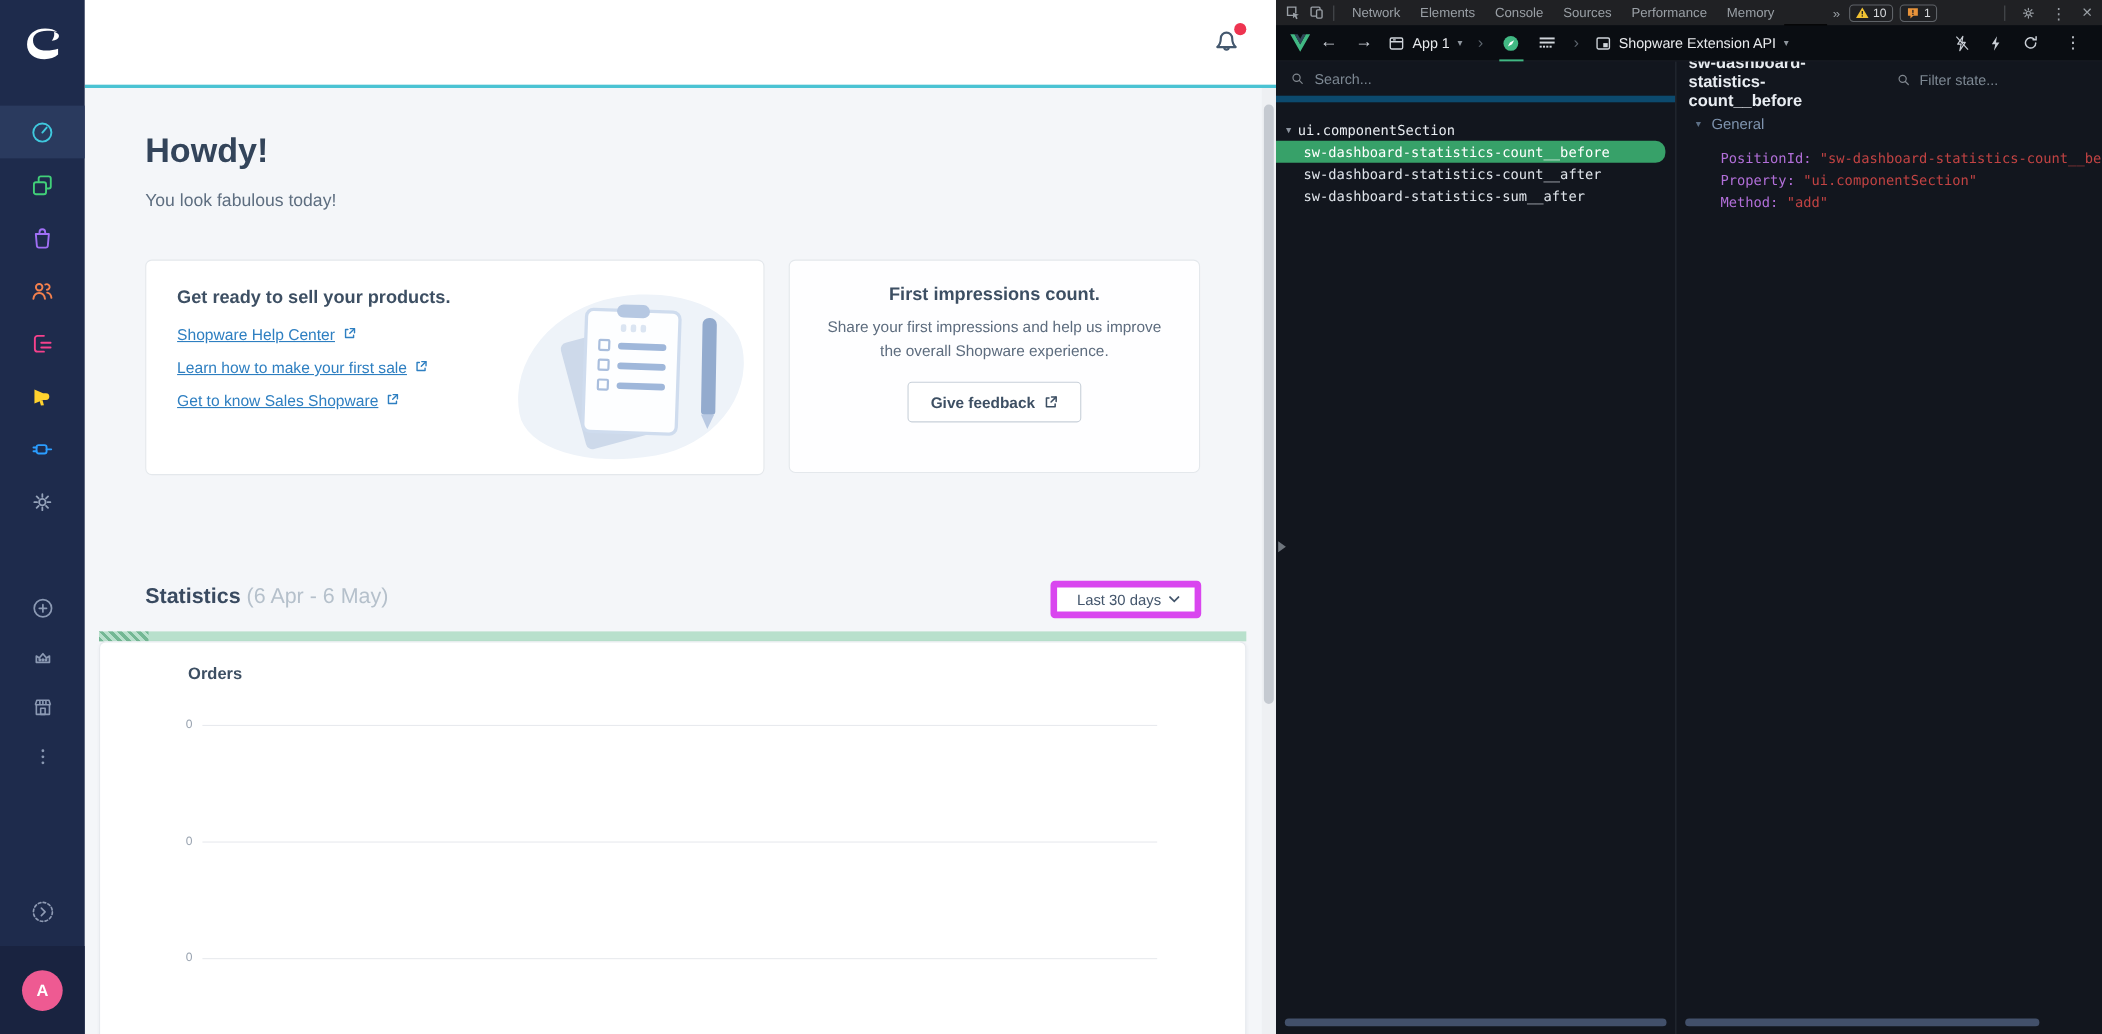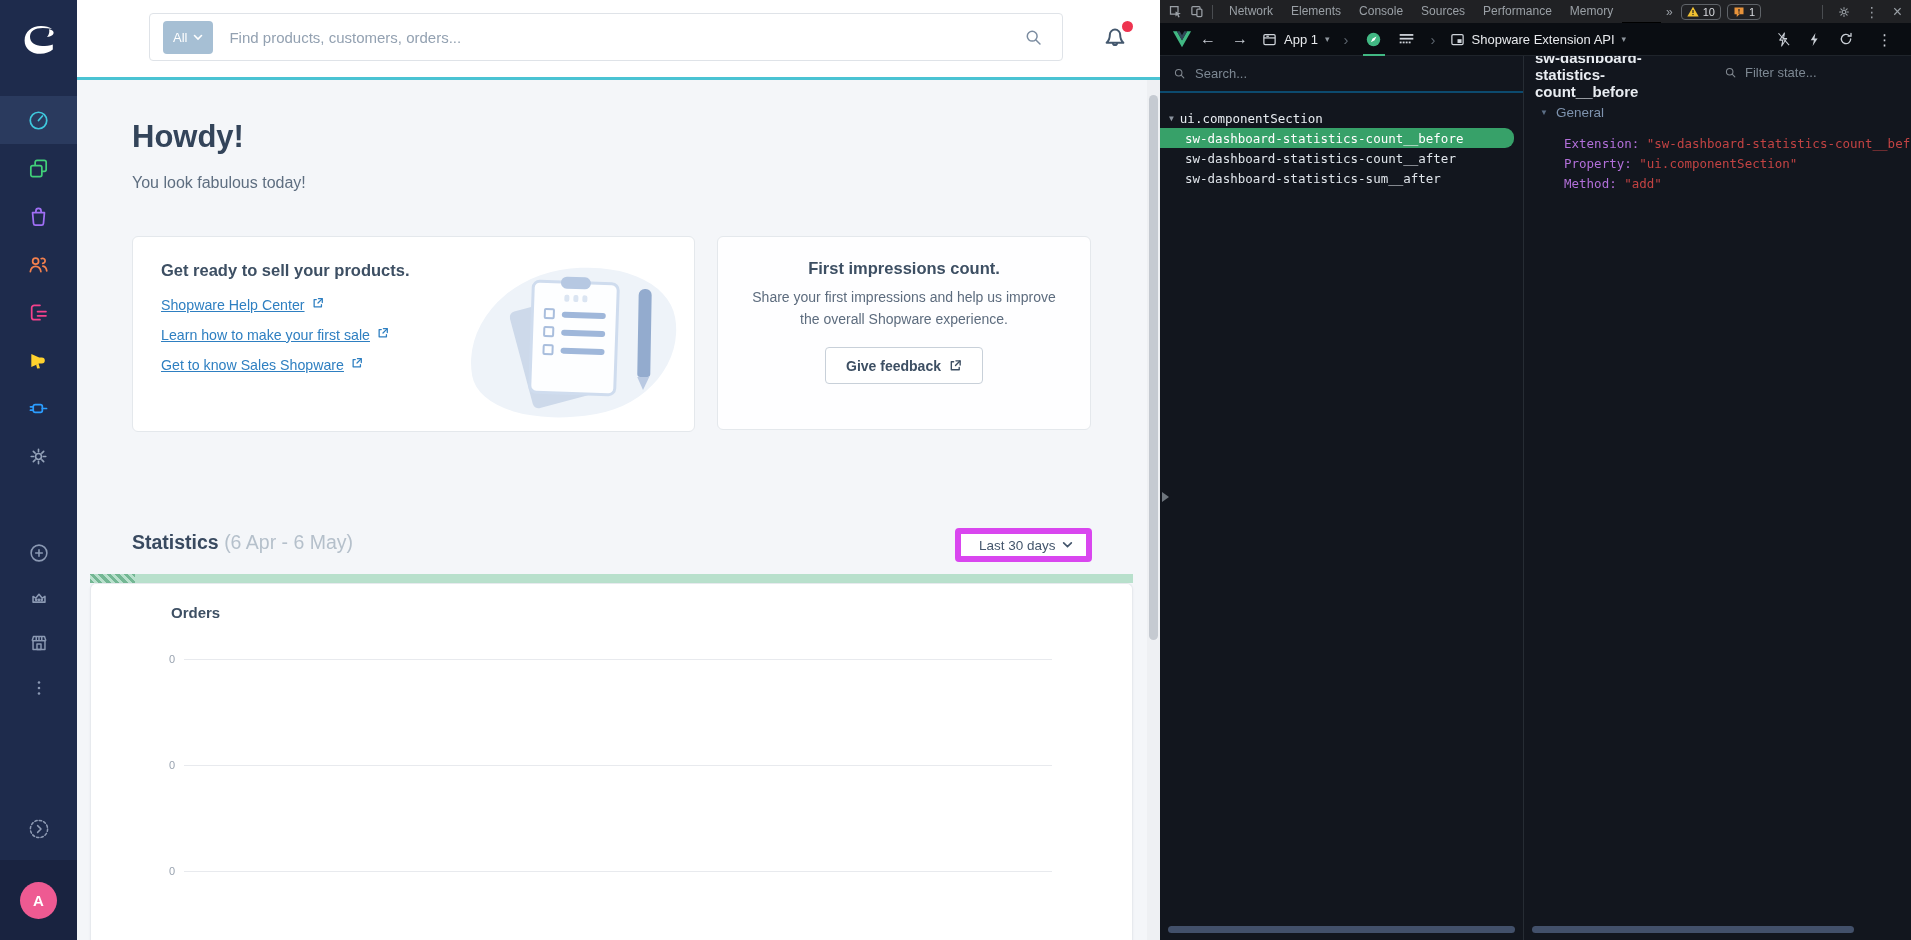--- a/index.html
+++ b/index.html
@@ -97,21 +97,21 @@
   .r2-sel { display:flex; align-items:center; gap:7px; margin:0 6px; cursor:pointer; color:#e8eaed; }
   .r2-caret { font-size:9px; color:#8f969e; }
   .r2-chev { color:#5d656e; font-size:15px; margin:0 8px; }
   .tool-ico { position:relative; margin:0 8px; height:33px; display:flex; align-items:center; cursor:pointer; }
   .tool-underline { position:absolute; left:-2px; bottom:0; width:22px; height:2px; background:#41b883; }
   .r2-right { margin-left:auto; display:flex; align-items:center; gap:16px; margin-right:12px; }
   .r2-right .dt-ico { color:#c9ced5; }
 
   .dt-body { position:absolute; left:0; top:56px; width:751px; bottom:0; background:#12161e; }
   .dt-left { position:absolute; left:0; top:0; bottom:0; width:363px; overflow:hidden; }
-  .dt-search { height:37px; display:flex; align-items:center; gap:9px; padding-left:13px; border-bottom:2px solid #0c4a6e; color:#7d8893; font-size:13px; cursor:text; }
+  .dt-search { height:37px; display:flex; align-items:center; gap:9px; padding-left:13px; border-bottom:6px solid #0c4a6e; color:#7d8893; font-size:13px; cursor:text; }
   .tree { padding-top:15px; font-family:"DejaVu Sans Mono", monospace; font-size:12.5px; }
   .tgroup { height:20px; display:flex; align-items:center; gap:6px; padding-left:9px; color:#e8ecf1; cursor:pointer; }
   .tcaret { font-size:8px; color:#8b939e; }
   .titem { height:20px; display:flex; align-items:center; padding-left:25px; color:#dfe4ea; white-space:nowrap; cursor:pointer; }
   .titem.selected { background:#37a169; color:#fff; width:354px; border-radius:0 9px 9px 0; }
   .dt-expand-arrow { position:absolute; left:2px; top:436px; width:0; height:0; border-left:7px solid #6e757d; border-top:5px solid transparent; border-bottom:5px solid transparent; cursor:pointer; }
 
   .dt-div { position:absolute; left:363px; top:0; bottom:0; width:1px; background:#262c34; }
   .dt-right { position:absolute; left:364px; right:0; top:0; bottom:0; overflow:hidden; }
   .comp-title { position:absolute; left:11px; top:-7px; font-size:15px; font-weight:bold; line-height:17px; color:#e9edf2; }
@@ -232,35 +232,20 @@
         </svg>
     </div>
 
     <div class="user-section">
       <div class="avatar">A</div>
     </div>
   </aside>
 
   <main class="main">
     <header class="topbar">
-      <div class="searchbar">
-        <button class="all-pill">
-          <span>All</span>
-          <svg width="10" height="7" viewBox="0 0 10 7" fill="none" stroke="#fff" stroke-width="1.6" stroke-linecap="round">
-              <path d="M1.5 1.5L5 5l3.5-3.5"></path>
-            </svg>
-        </button>
-        <span class="search-ph">Find products, customers, orders...</span>
-        <span class="search-mag">
-          <svg width="21" height="21" viewBox="0 0 24 24" fill="none" stroke="#7b8ca0" stroke-width="1.7" stroke-linecap="round">
-              <circle cx="10.5" cy="10.5" r="5.6"></circle>
-              <path d="M14.8 14.8l4.6 4.6"></path>
-            </svg>
-        </span>
-      </div>
       <div class="bell-wrap">
         <svg width="30" height="32" viewBox="0 0 24 26" fill="none" stroke="#44586e" stroke-width="1.6" stroke-linejoin="round" stroke-linecap="round">
             <path d="M5.2 18.5c1.8-1.7 2.6-3.8 2.6-6.5a4.2 4.2 0 0 1 8.4 0c0 2.7.8 4.8 2.6 6.5z"></path>
             <path d="M10.3 18.7a1.7 1.7 0 0 0 3.4 0"></path>
           </svg>
         <span class="bell-dot"></span>
       </div>
     </header>
     <div class="teal-line"></div>
 
@@ -517,21 +502,21 @@
               <circle cx="10.5" cy="10.5" r="6"></circle>
               <path d="M15 15l5 5"></path>
             </svg>
           <span>Filter state...</span>
         </div>
         <div class="general-row">
           <span class="gcaret">▼</span>
           <span>General</span>
         </div>
         <div class="entries">
-          <div><span class="ek">Extension</span><span class="ek">:</span> <span class="ev">"sw-dashboard-statistics-count__before"</span></div>
+          <div><span class="ek">PositionId</span><span class="ek">:</span> <span class="ev">"sw-dashboard-statistics-count__before"</span></div>
           <div><span class="ek">Property</span><span class="ek">:</span> <span class="ev">"ui.componentSection"</span></div>
           <div><span class="ek">Method</span><span class="ek">:</span> <span class="ev">"add"</span></div>
         </div>
       </div>
 
       <div class="hscroll hs-left"></div>
       <div class="hscroll hs-right"></div>
     </div>
   </section>
 </div>

